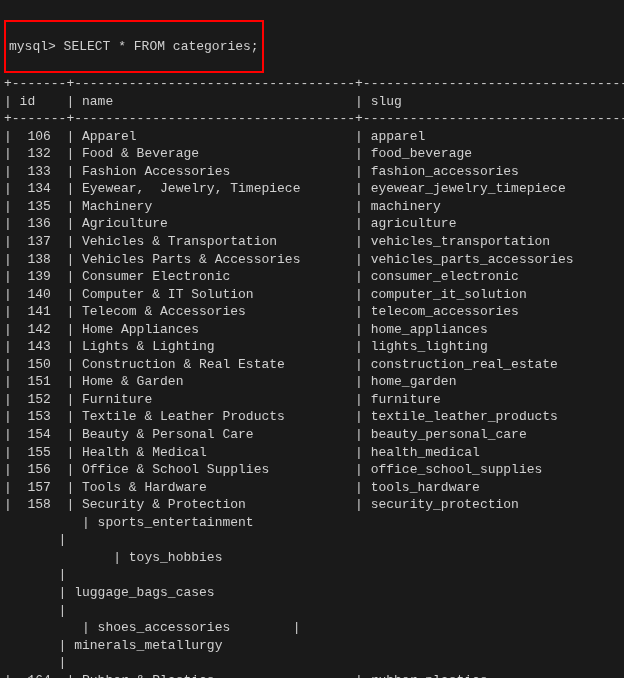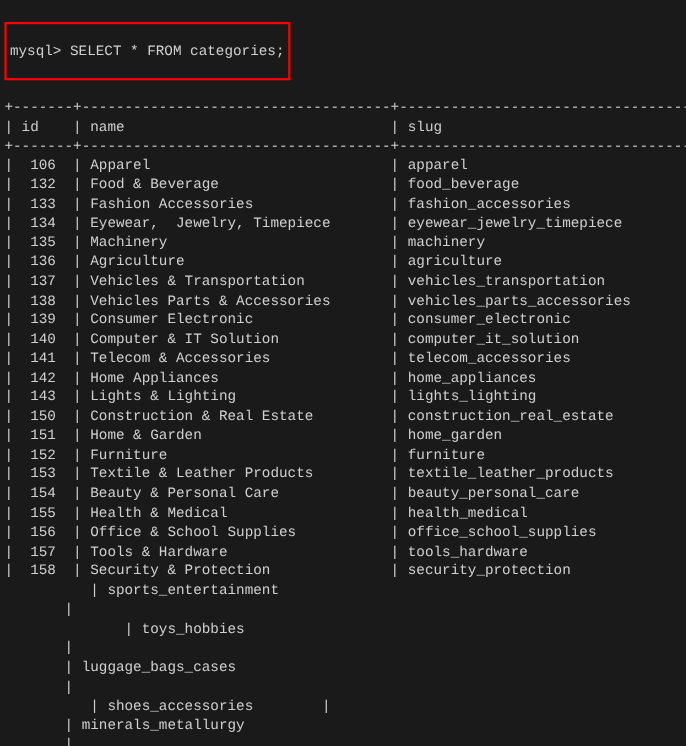--- a/index.html
+++ b/index.html
@@ -17,21 +17,21 @@
       width: 624px;
     }
     .terminal {
       white-space: pre;
       padding: 2px 4px;
     }
     .highlight-box {
       border: 2px solid #ff0000;
       display: inline-block;
       padding: 16px 3px;
-      margin-bottom: 16px;
+      margin-bottom: 2px;
     }
   </style>
 </head>
 <body>
 
 <div class="terminal">
 <span class="highlight-box"><span>mysql&gt; SELECT * FROM categories;</span></span>
 <span id="border-line">+-------+------------------------------------+----------------------------------+</span>
 <span id="header-line">| id    | name                               | slug                             |</span>
 <span id="border-line2">+-------+------------------------------------+----------------------------------+</span>

